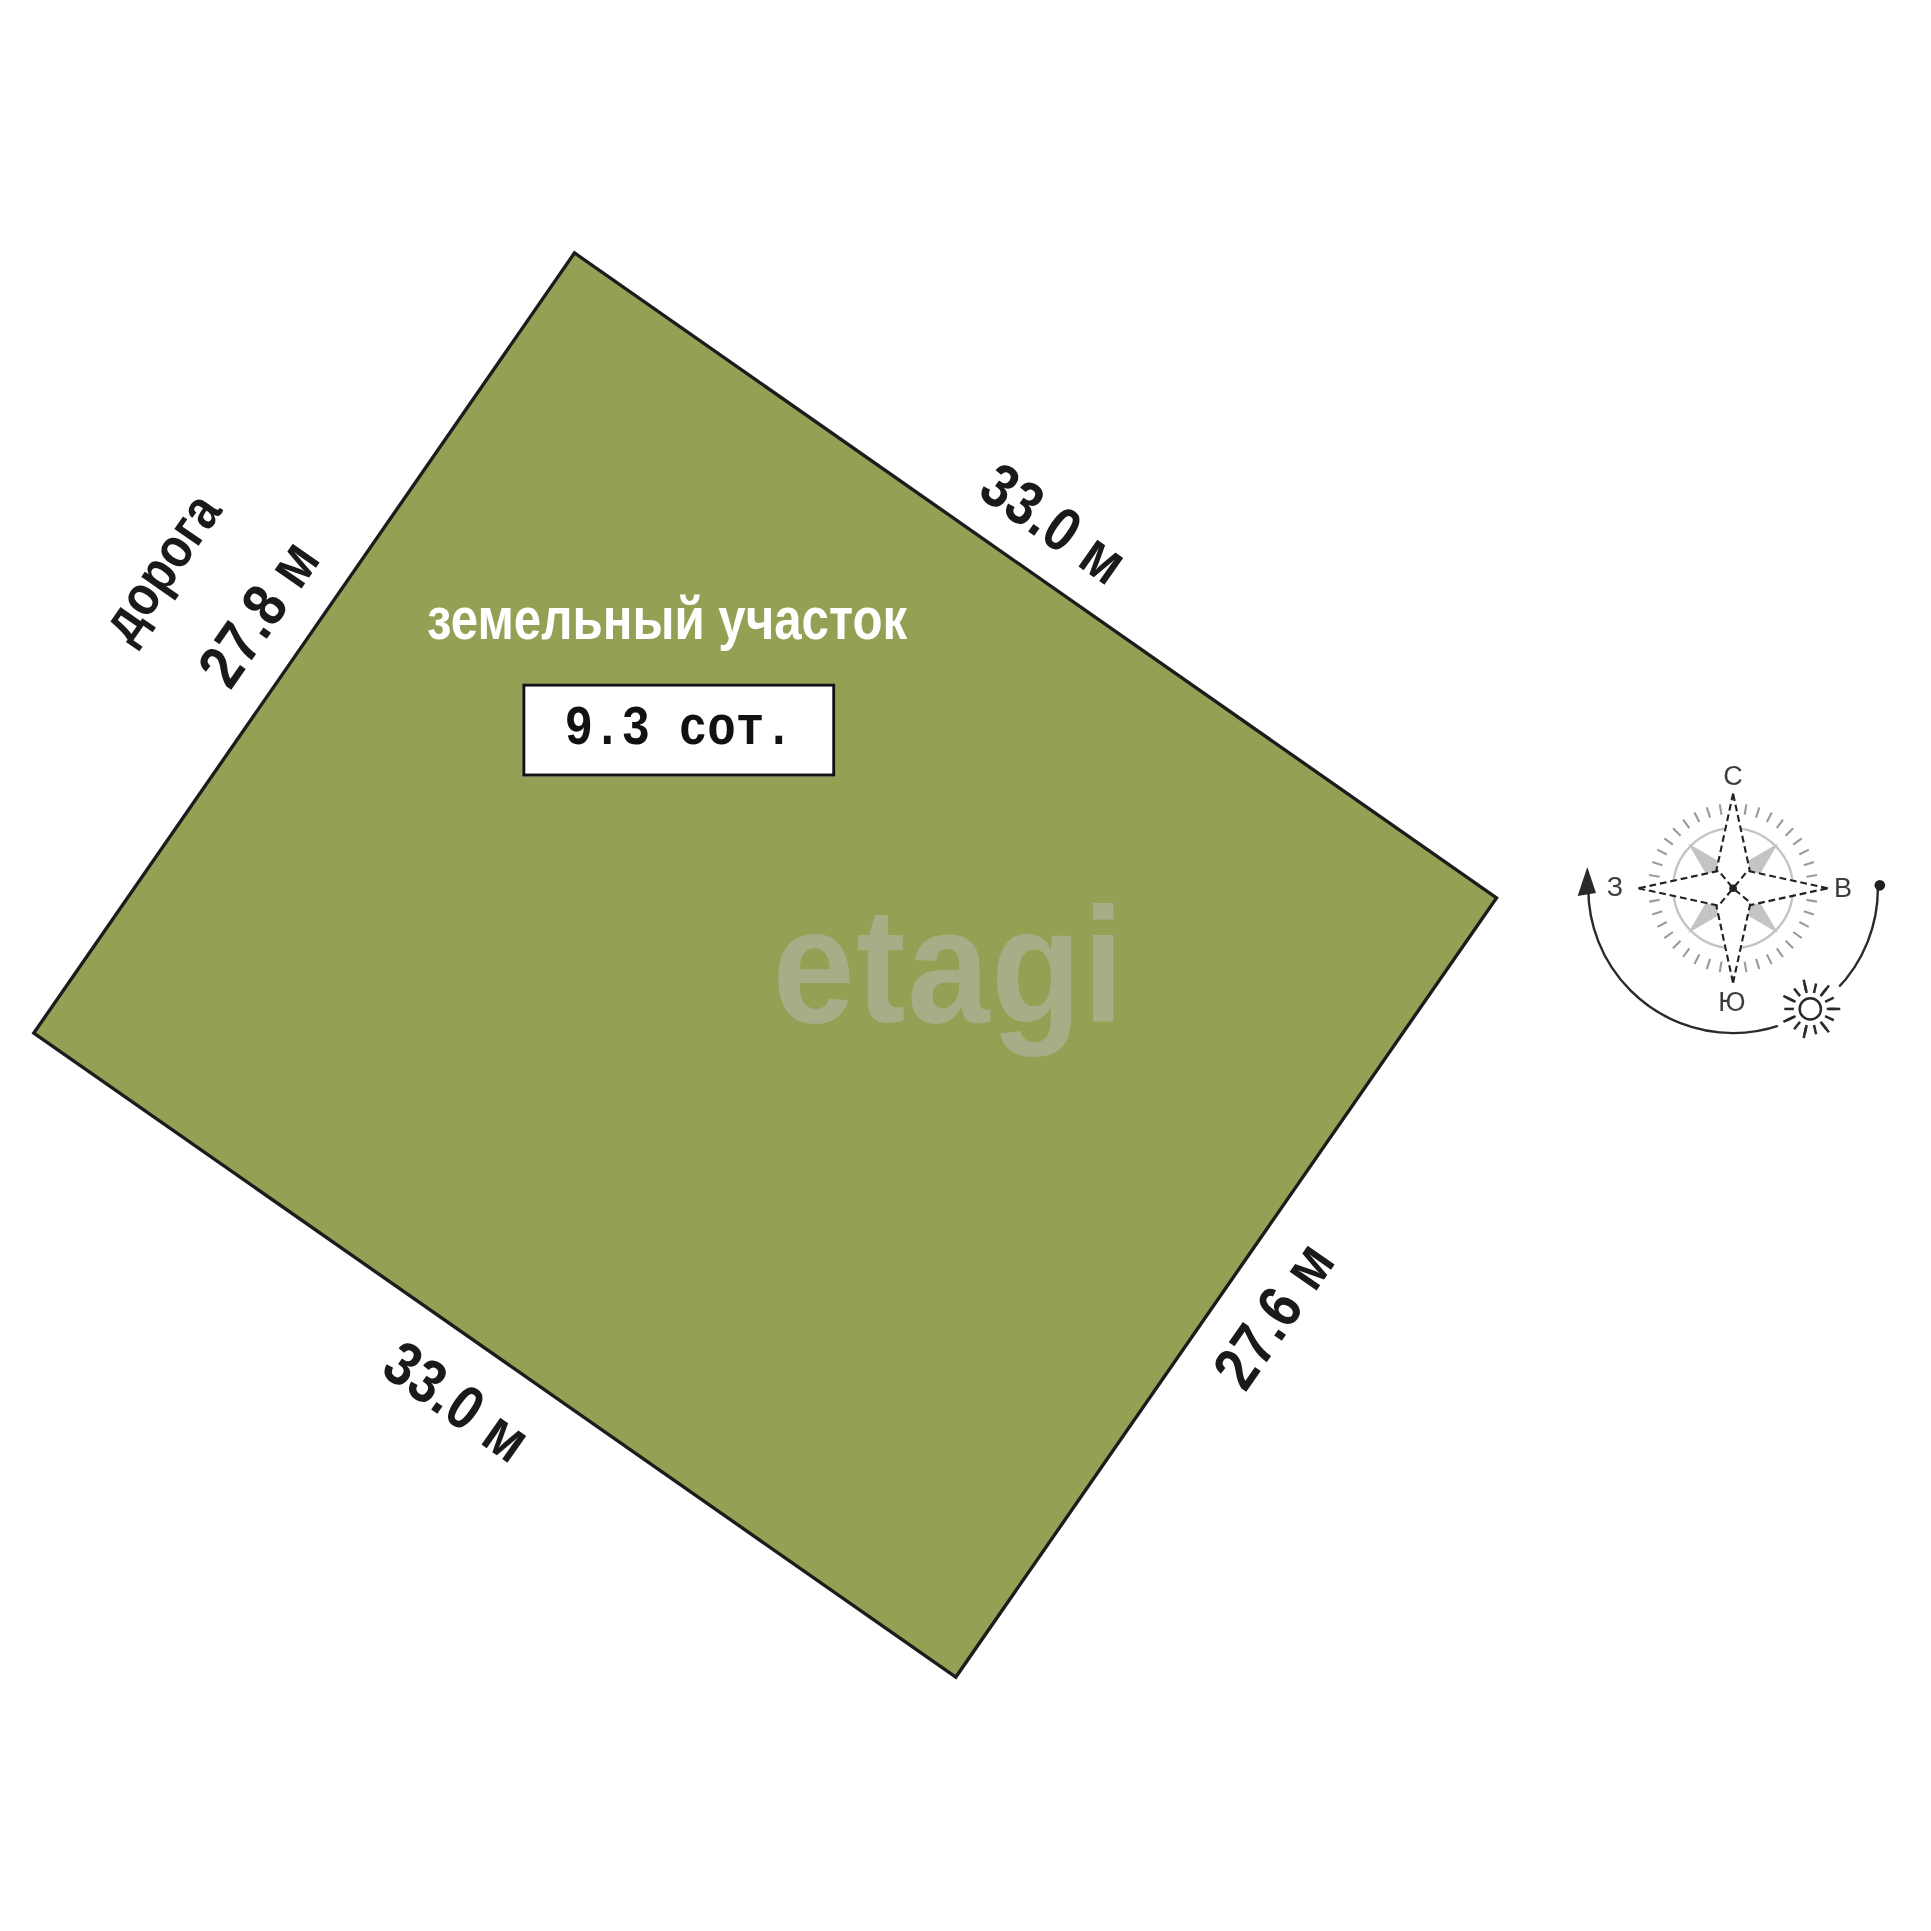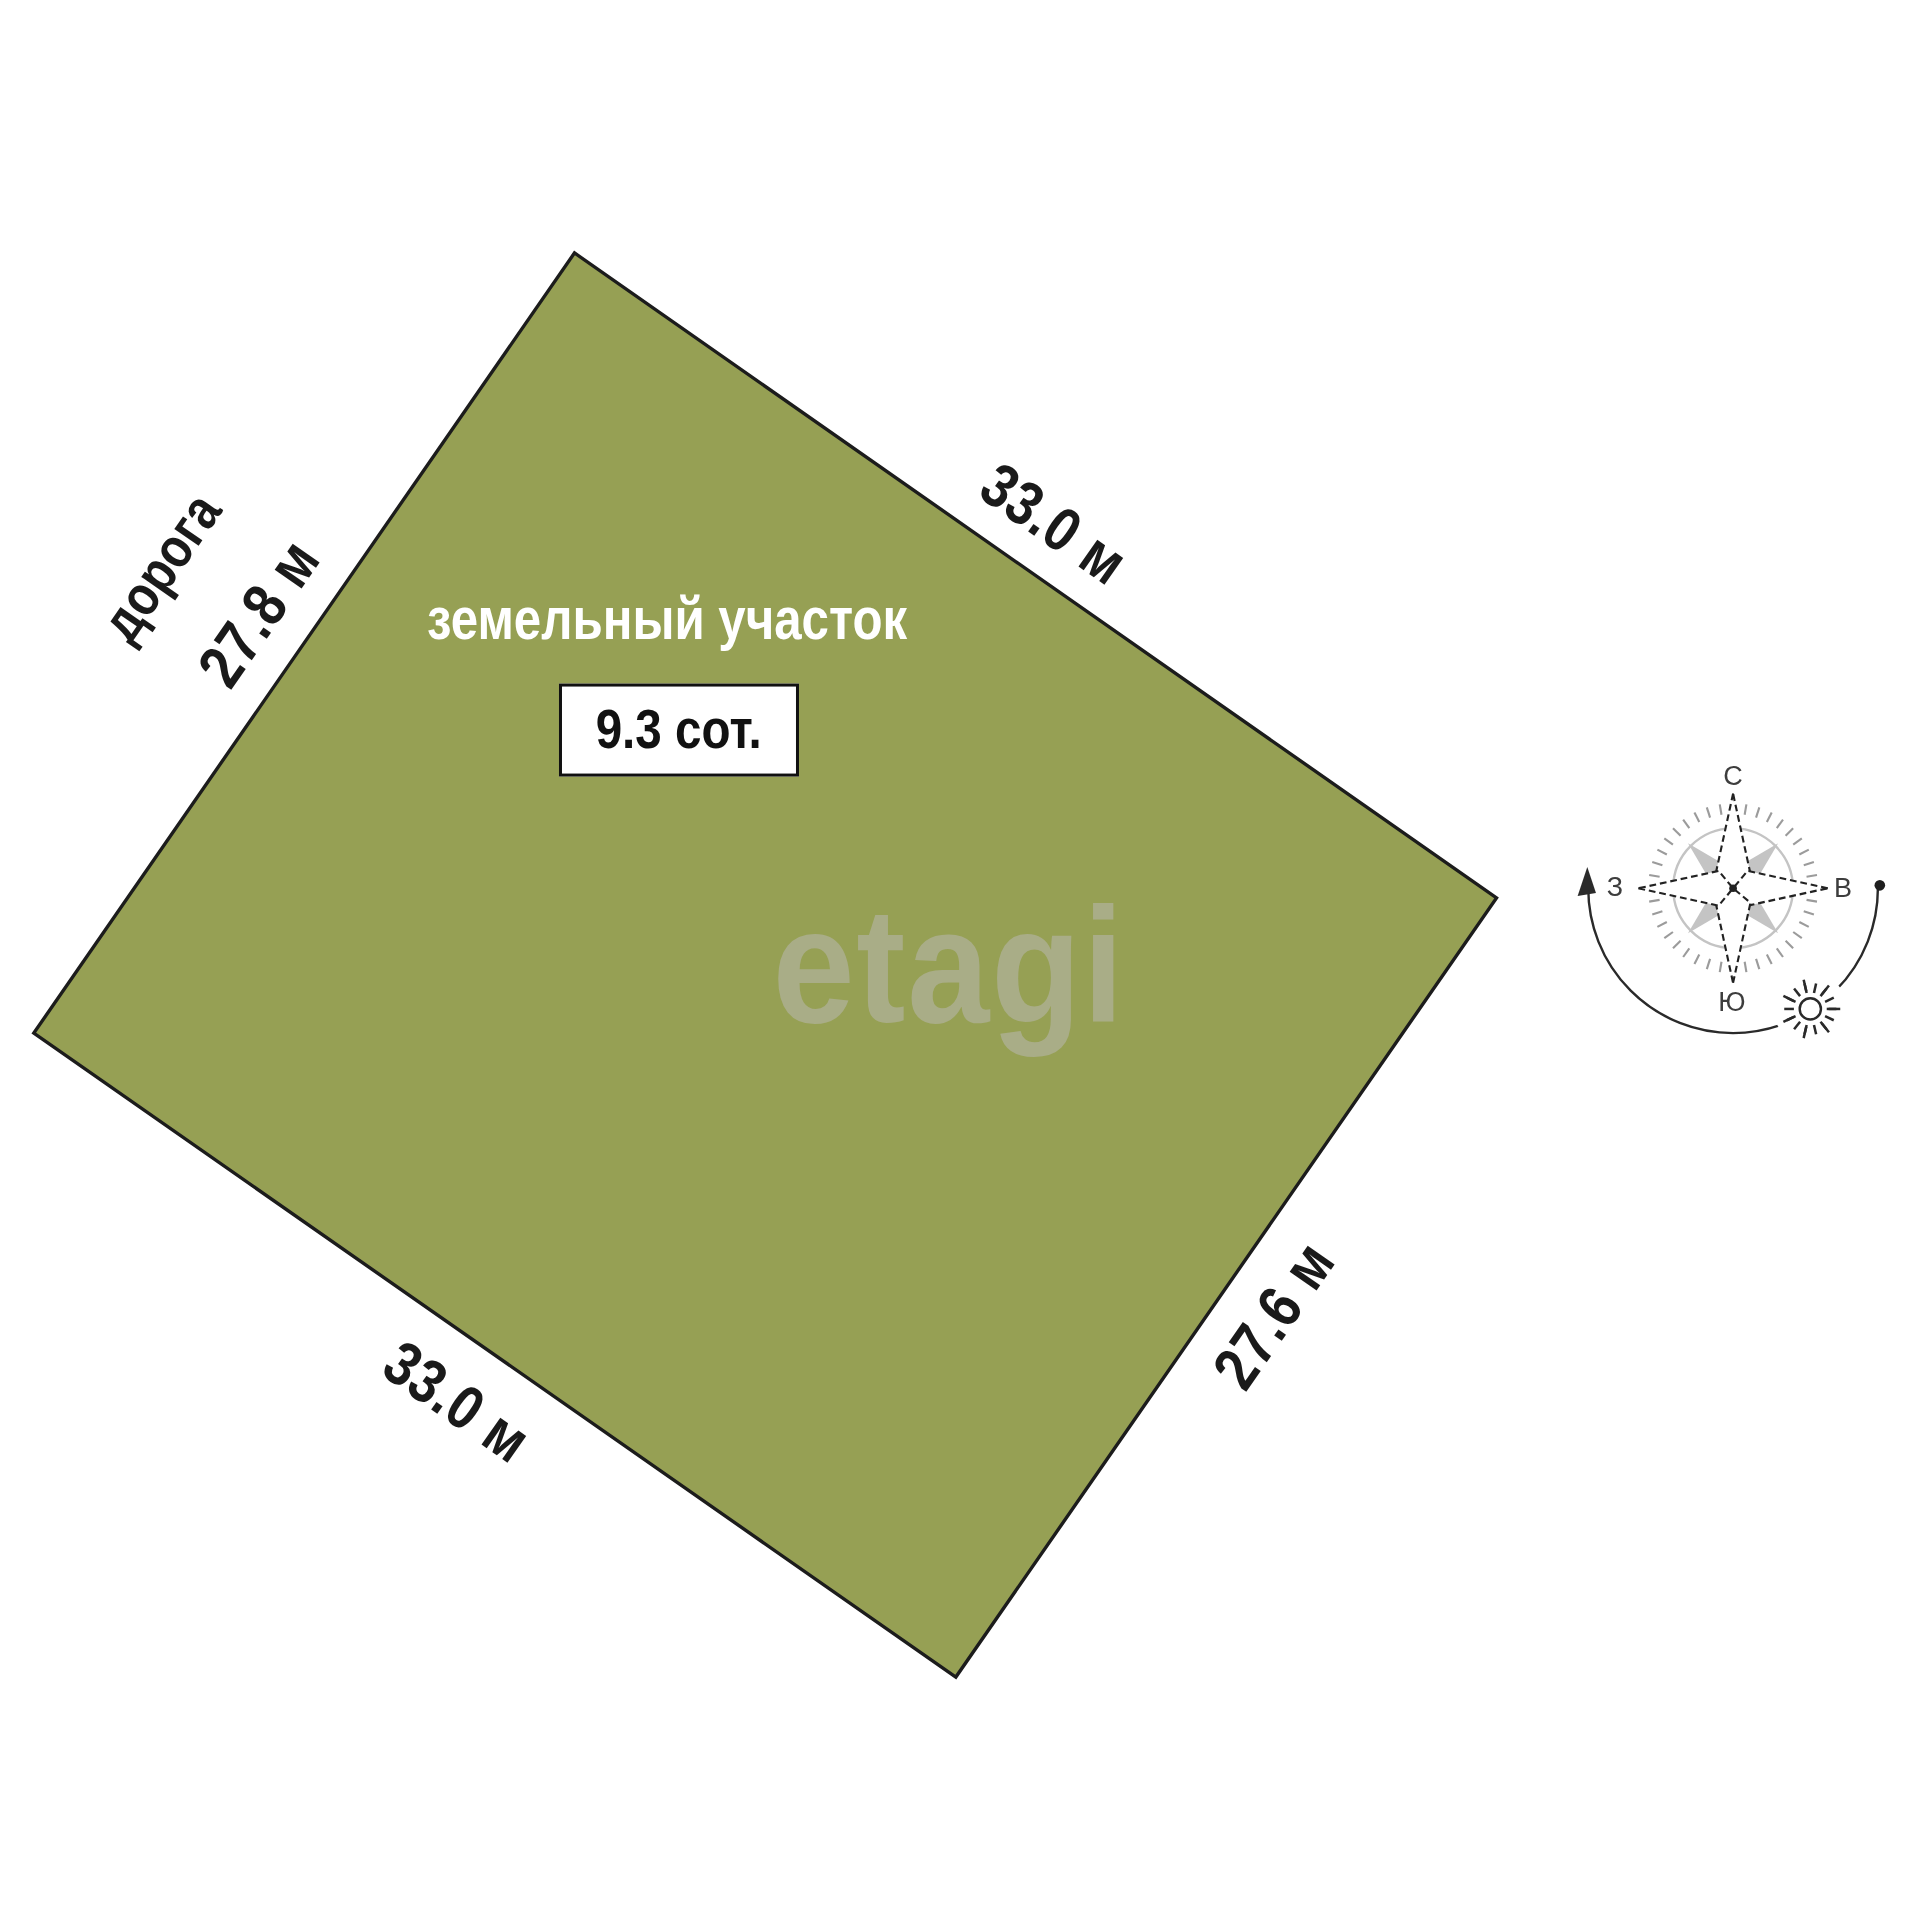--- a/index.html
+++ b/index.html
@@ -13,21 +13,21 @@
     transform-origin:center center;line-height:1;
   }
   .dim{font-size:62px;font-weight:700;letter-spacing:1px;}
   .rot35{transform:translate(-50%,-50%) rotate(35deg) scaleX(0.85);}
   .rotL{transform:translate(-50%,-50%) rotate(-55.3deg) scaleX(0.85);}
   .road{font-size:56px;font-weight:700;}
   .plot-name{font-size:60px;font-weight:700;color:#ffffff;
     transform:translate(-50%,-50%) scaleX(0.82);}
   .area-box{
     position:absolute;transform:translate(-50%,-50%);
-    background:#ffffff;border:3.9px solid #111111;padding:13.5px 19.3px 17.4px 19.3px;
+    background:#ffffff;border:3.9px solid #111111;padding:13.5px 19.3px 17.4px 19.3px;font-family:Liberation Mono, monospace;
   }
   .area-box span{display:inline-block;font-size:56px;font-weight:700;color:#111111;
     transform:scaleX(0.85);line-height:1;}
   .watermark{
     font-size:164px;font-weight:700;color:#a9ad87;letter-spacing:1.9px;
     transform:translate(-50%,-50%) scaleX(0.9);
   }
   .compass-letter{font-size:27px;color:#3d3d3d;transform:translate(-50%,-50%);}
 </style>
 </head>

